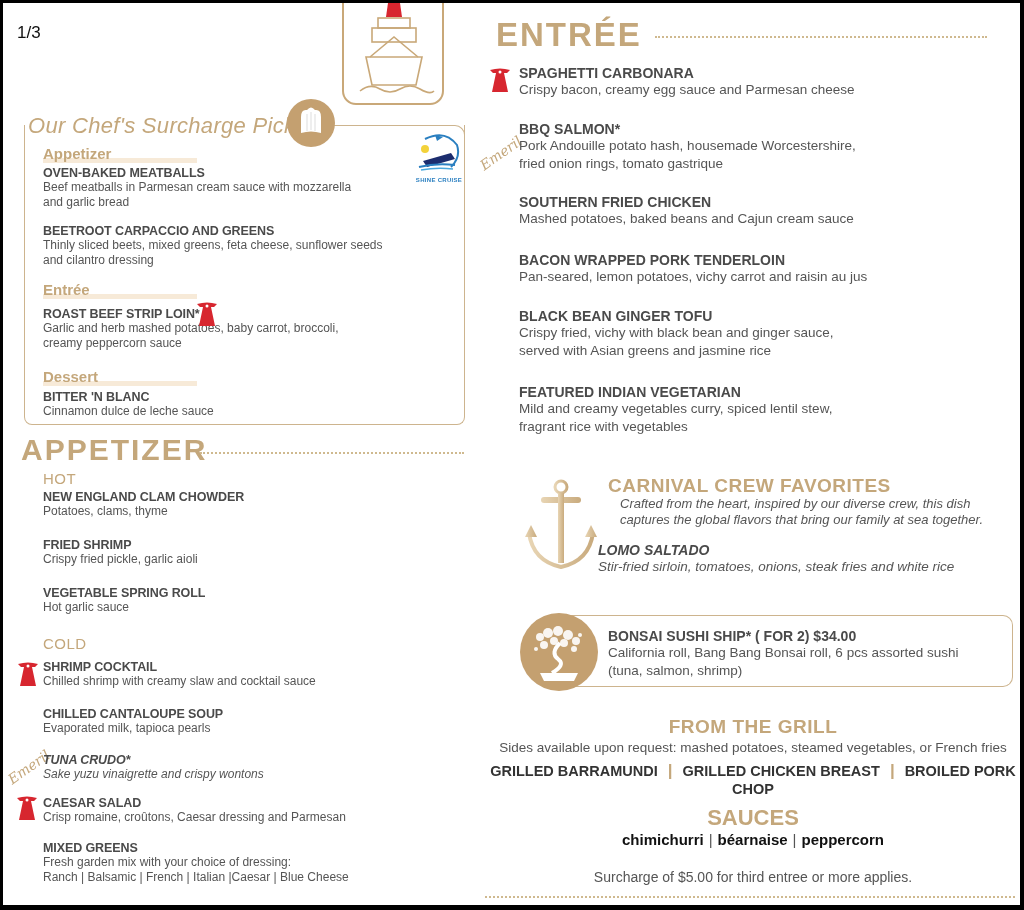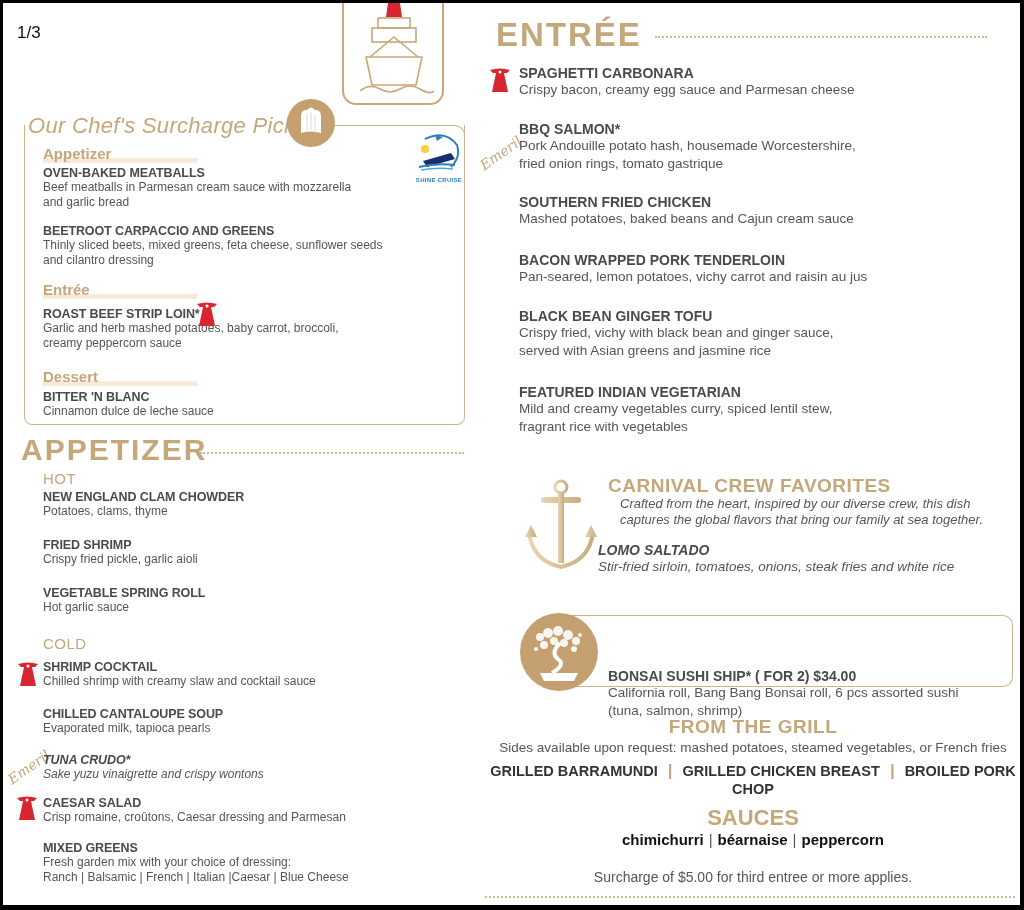--- a/index.html
+++ b/index.html
@@ -278,21 +278,21 @@
         <circle cx="34" cy="28" r="4"></circle>
           <circle cx="44" cy="30" r="4"></circle>
           <circle cx="54" cy="36" r="3"></circle>
         <circle cx="16" cy="36" r="2"></circle>
           <circle cx="60" cy="22" r="2"></circle>
       </g>
       <path d="M40,30 Q30,40 38,46 Q46,52 32,60" fill="none" stroke="#fff" stroke-width="4"></path>
       <polygon points="20,60 58,60 54,68 24,68" fill="#fff"></polygon>
     </svg>
   </div>
-  <div class="abs" style="left:605px;top:625px;margin-top:40px;">
+  <div class="abs" style="left:605px;top:625px;">
     <div class="r-name">BONSAI SUSHI SHIP* ( FOR 2) $34.00</div>
     <div class="r-desc">California roll, Bang Bang Bonsai roll, 6 pcs assorted sushi</div>
     <div class="r-desc">(tuna, salmon, shrimp)</div>
   </div>
 
   <div class="abs center" style="left:480px;top:713px;width:540px;">
     <div class="grill-title">FROM THE GRILL</div>
     <div class="grill-note" style="margin-top:2px;">Sides available upon request: mashed potatoes, steamed vegetables, or French fries</div>
     <div class="grill-items" style="margin-top:6px;">
       <span>GRILLED BARRAMUNDI</span><span class="sep">|</span><span>GRILLED CHICKEN BREAST</span><span class="sep">|</span><span>BROILED PORK CHOP</span>

